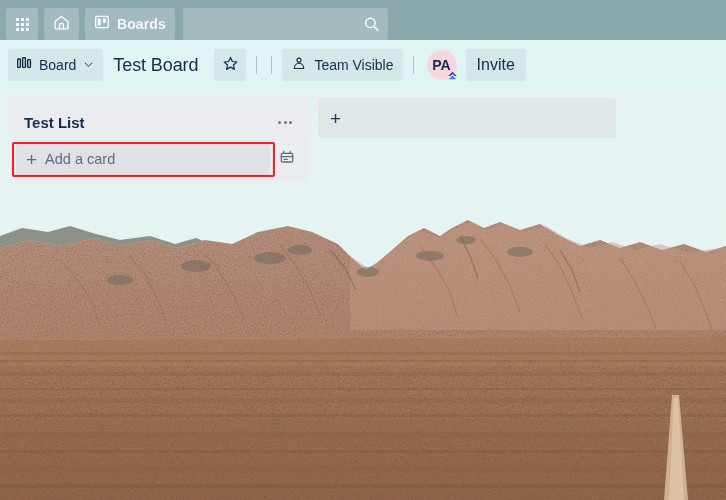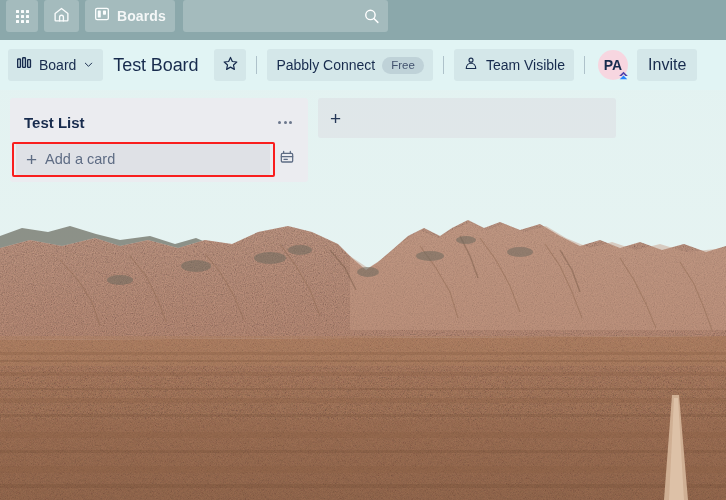--- a/index.html
+++ b/index.html
@@ -29,21 +29,21 @@
   }
   .bg-photo svg { display: block; width: 726px; height: 500px; }
 
   
   .topbar {
     position: absolute;
     left: 0; top: 0;
     width: 726px; height: 40px;
     background: #8ba8ab;
     display: flex;
-    align-items: flex-start;
+    align-items: flex-end;
     padding: 0 6px;
     gap: 6px;
     z-index: 20;
   }
   .nav-btn {
     height: 32px;
     min-width: 32px;
     border-radius: 3px;
     background: rgba(255,255,255,0.22);
     display: flex;
@@ -494,24 +494,20 @@
     <div class="star-btn">
       <span>
         <svg width="17" height="17" viewBox="0 0 24 24" fill="none" stroke="#172b4d" stroke-width="1.7" stroke-linejoin="round">
           <path d="M12 3.4 L14.6 9.2 L20.9 9.9 L16.2 14.1 L17.5 20.3 L12 17.1 L6.5 20.3 L7.8 14.1 L3.1 9.9 L9.4 9.2 Z"></path>
         </svg>
       </span>
     </div>
 
     <div class="divider"></div>
 
-    <div class="hb">
-      <span>Pabbly Connect</span>
-      <span class="free-badge">Free</span>
-    </div>
 
     <div class="divider"></div>
 
     <div class="hb">
       <span>
         <svg width="16" height="15" viewBox="0 0 24 24" fill="none" stroke="#172b4d" stroke-width="1.8" stroke-linecap="round" stroke-linejoin="round">
           <circle cx="12" cy="6.6" r="3.2"></circle>
           <path d="M4.4 20 C4.4 14.6 8.0 11.6 12 11.6 C16 11.6 19.6 14.6 19.6 20 Z"></path>
         </svg>
       </span>

